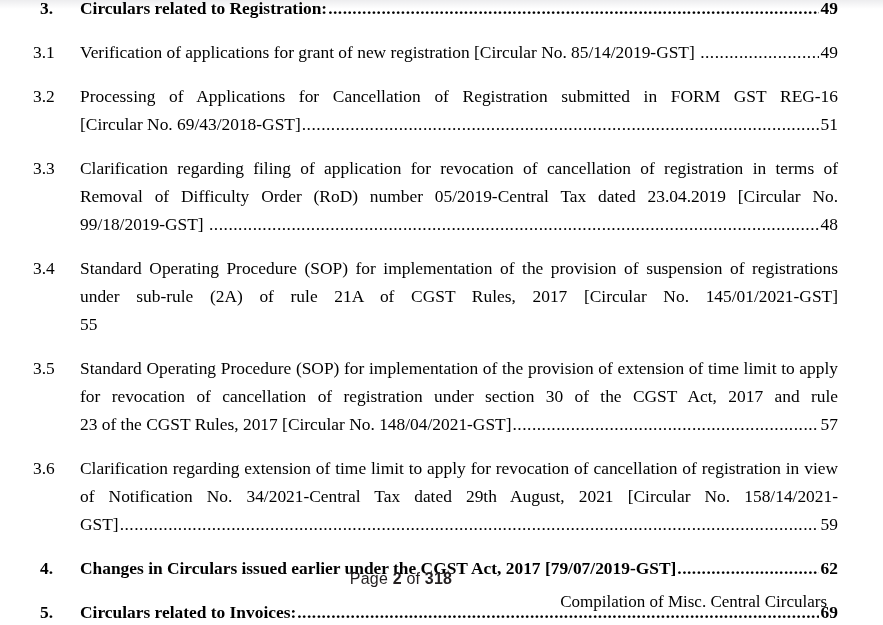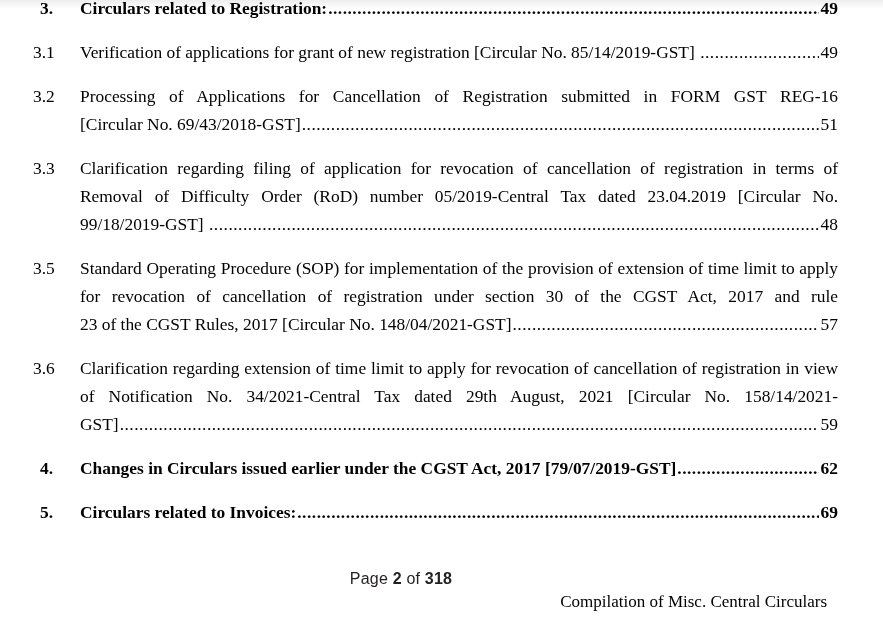--- a/index.html
+++ b/index.html
@@ -171,20 +171,25 @@
       <div class="entry">
         <span class="num">3.3</span>
         <div class="bodytext">Clarification regarding filing of application for revocation of cancellation of registration in terms of Removal of Difficulty Order (RoD) number 05/2019-Central Tax dated 23.04.2019 [Circular No.</div>
         <div class="lastline">
           <span class="tail">99/18/2019-GST] </span>
           <span class="dots">...........................................................................................................................................................................................................................</span>
           <span class="pageno">48</span>
         </div>
       </div>
       <div class="entry">
+        <span class="num">3.4</span>
+        <div class="bodytext">Standard Operating Procedure (SOP) for implementation of the provision of suspension of registrations under sub-rule (2A) of rule 21A of CGST Rules, 2017 [Circular No. 145/01/2021-GST]</div>
+        <div class="bareno">55</div>
+      </div>
+      <div class="entry">
         <span class="num">3.5</span>
         <div class="bodytext">Standard Operating Procedure (SOP) for implementation of the provision of extension of time limit to apply for revocation of cancellation of registration under section 30 of the CGST Act, 2017 and rule</div>
         <div class="lastline">
           <span class="tail">23 of the CGST Rules, 2017 [Circular No. 148/04/2021-GST]</span>
           <span class="dots">...........................................................................................................................................................................................................................</span>
           <span class="pageno">57</span>
         </div>
       </div>
       <div class="entry">
         <span class="num">3.6</span>

